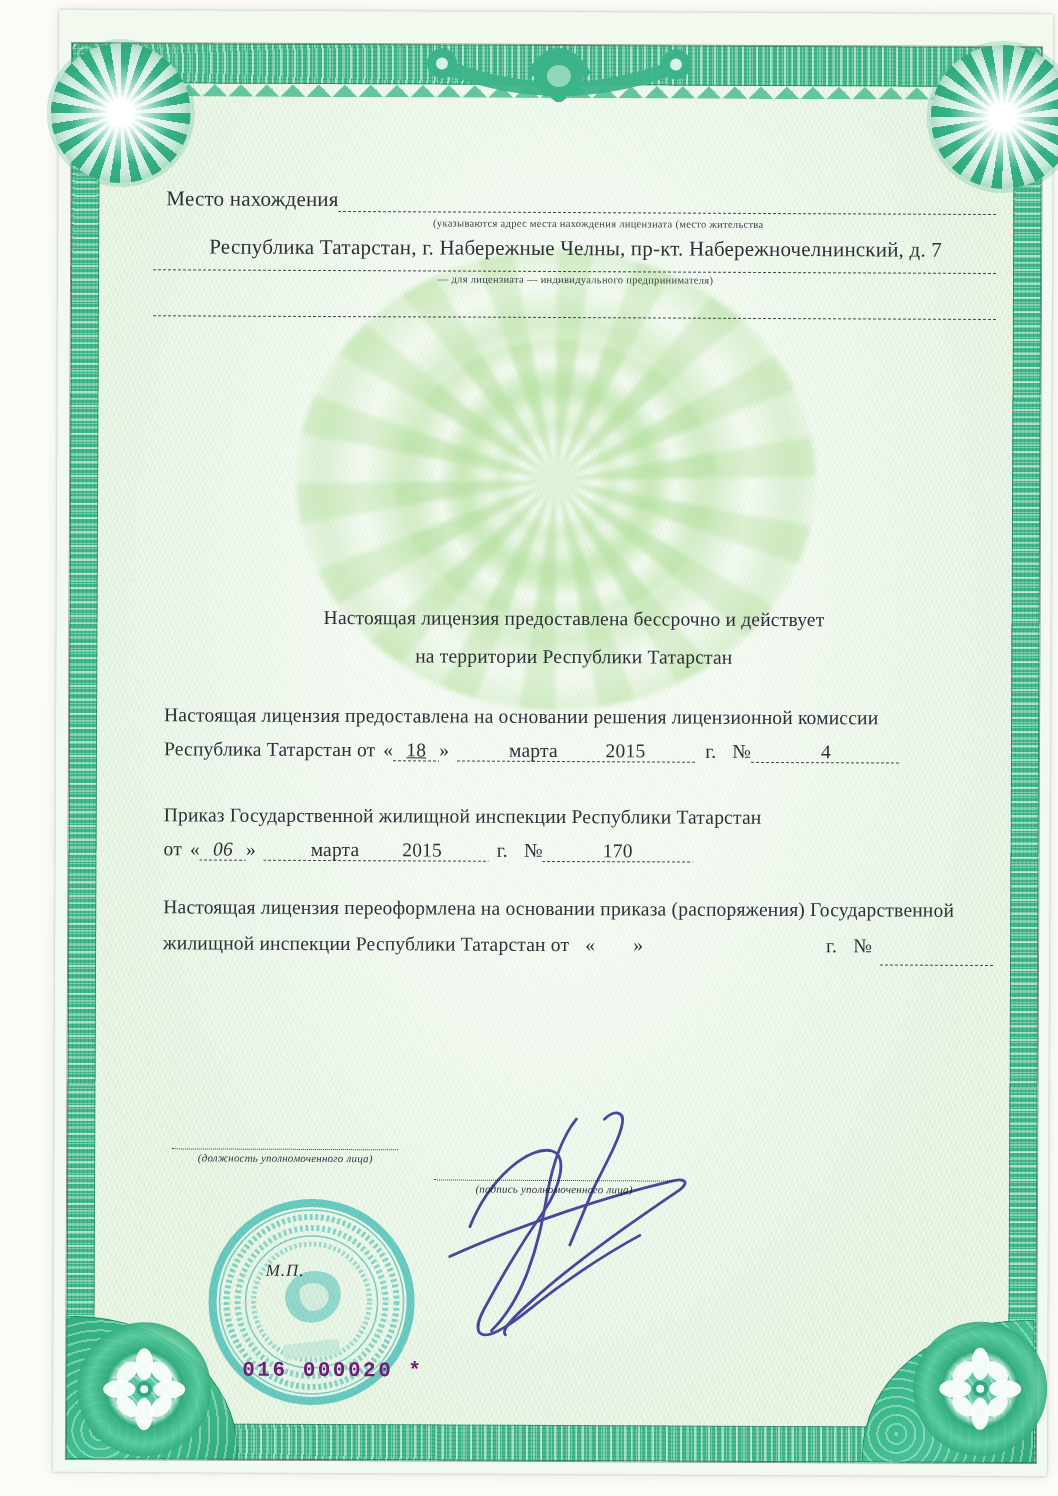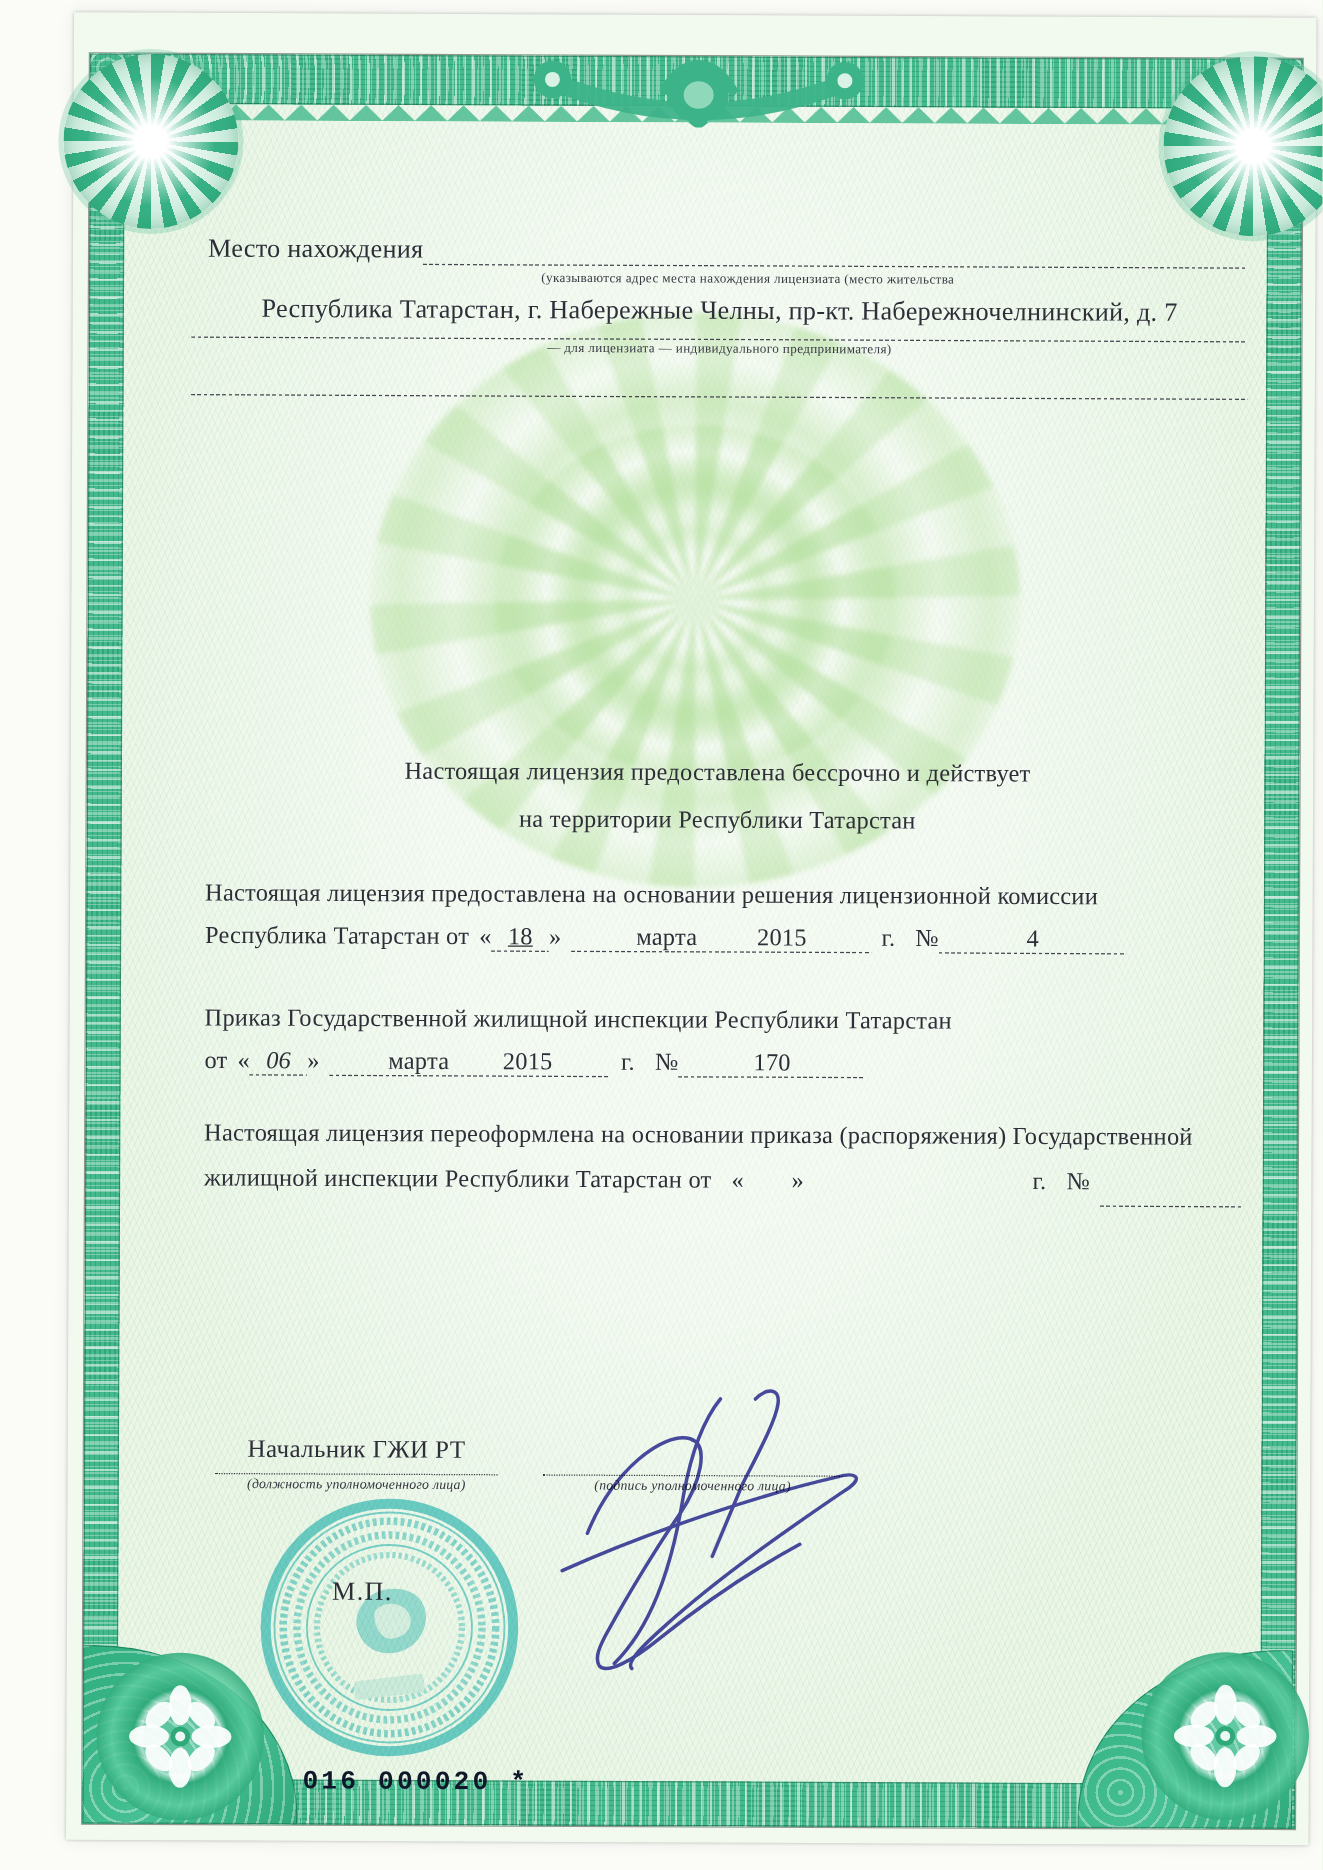--- a/index.html
+++ b/index.html
@@ -101,21 +101,21 @@
   .gap-s{width:8px;display:inline-block;}
   .gap-m{width:16px;display:inline-block;}
   
   .sigblock{position:absolute;z-index:4;}
   .sig-label{height:30px;font-size:20px;text-align:center;letter-spacing:.3px;}
   .sig-line{height:0;border-bottom:1.5px dotted #3c3c45;}
   .sig-caption{padding-top:2px;text-align:center;}
   
   .stamp{position:absolute;z-index:4;opacity:.82;mix-blend-mode:multiply;}
   .signature{position:absolute;z-index:5;mix-blend-mode:multiply;}
-  .mp{position:absolute;z-index:3;font-size:21px;letter-spacing:1px;}
+  .mp{position:absolute;z-index:3;font-size:17px;letter-spacing:1px;font-style:italic;}
   .serial{
     position:absolute;z-index:5;
     font-family:"Liberation Mono", monospace;font-weight:bold;
     font-size:21px;letter-spacing:2.5px;
   }
 </style>
 </head>
 <body>
 
 <div class="page">
@@ -255,21 +255,20 @@
     <span class="ub" style="width:175px;"></span>
     <span class="gap-s"></span>
     <span>г.</span>
     <span class="gap-m"></span>
     <span>№</span>
     <span class="gap-s"></span>
     <span class="ub fill"></span>
   </div>
 
   <div class="sigblock" style="left:118px;top:1138px;width:226px;">
-    <div class="sig-label">Начальник ГЖИ РТ</div>
     <div class="sig-line"></div>
     <div class="sig-caption caption-i">(должность уполномоченного лица)</div>
   </div>
   <div class="sigblock" style="left:380px;top:1138px;width:240px;">
     <div class="sig-label"></div>
     <div class="sig-line"></div>
     <div class="sig-caption caption-i">(подпись уполномоченного лица)</div>
   </div>
 
   <div class="mp" style="left:212px;top:1250px;">М.П.</div>
@@ -292,14 +291,14 @@
 
   <svg class="signature" style="left:354px;top:1093px;" width="310" height="250" viewBox="0 0 310 250">
     <g fill="none" stroke="#3c3ca2" stroke-width="2.8" stroke-linecap="round" opacity=".92">
       <path d="M168,14 C152,34 144,62 139,90 C135,114 130,142 118,172 C110,192 98,212 84,226"></path>
       <path d="M62,122 C82,72 122,40 144,46 C160,51 152,82 136,106 C118,132 94,172 80,198 C72,212 68,222 72,228 C78,235 98,224 120,206 C152,180 192,152 232,130"></path>
       <path d="M196,14 C206,4 216,6 214,18 C212,32 198,58 186,82 L162,140"></path>
       <path d="M42,152 C112,120 202,90 262,76 C276,72 282,76 272,84 C240,106 172,152 122,198 C102,216 94,226 98,230"></path>
     </g>
   </svg>
 
-  <div class="serial" style="left:189px;top:1404px;color:#0f172a;">016 000020 *</div>
+  <div class="serial" style="left:189px;top:1348px;color:#701a75;">016 000020 *</div>
 </div>
 
 </body></html>

